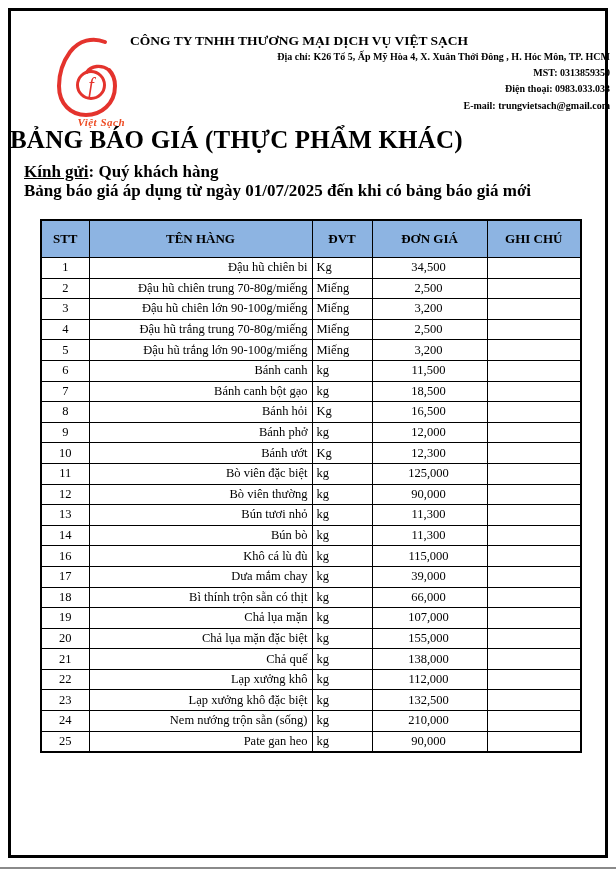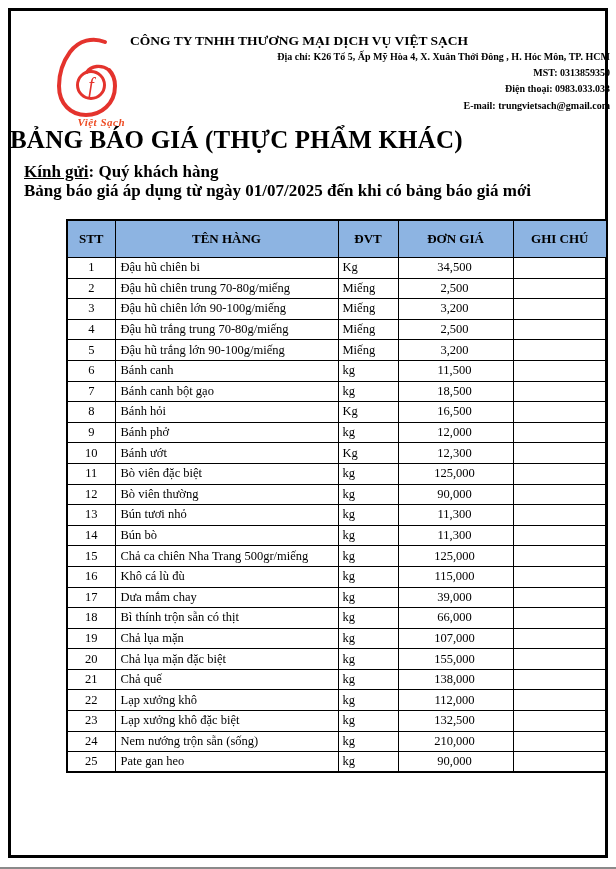--- a/index.html
+++ b/index.html
@@ -72,21 +72,20 @@
   }
   .underlined { text-decoration: underline; }
   
   table.price-table {
     position: absolute;
     left: 40px; top: 219px;
     width: 540px;
     border-collapse: collapse;
     border: 2px solid #000;
     table-layout: fixed;
-    margin-left: 26px;
   }
   .price-table th {
     background: #8DB4E2;
     border: 1px solid #000;
     font-size: 13px;
     font-weight: bold;
     height: 36px;
     text-align: center;
     padding: 0 2px;
   }
@@ -98,21 +97,21 @@
     white-space: nowrap;
     overflow: hidden;
     box-sizing: border-box;
   }
   .col-stt   { width: 48px; }
   .col-name  { width: 223px; }
   .col-unit  { width: 60px; }
   .col-price { width: 115px; }
   .col-note  { width: 94px; }
   td.cell-stt   { text-align: center; }
-  td.cell-name  { text-align: left; padding-left: 5px; }
+  td.cell-name  { text-align: right; padding-left: 5px; }
   td.cell-unit  { }
   td.cell-price { text-align: center; padding-right: 6px; }
   td.cell-note  { text-align: left; }
 </style>
 </head>
 <body>
 
 <div class="page-frame"></div>
 
 <div class="logo">
@@ -255,27 +254,20 @@
       <td class="cell-note"></td>
     </tr>
       <tr>
       <td class="cell-stt">14</td>
       <td class="cell-name">Bún bò</td>
       <td class="cell-unit">kg</td>
       <td class="cell-price">11,300</td>
       <td class="cell-note"></td>
     </tr>
       <tr>
-      <td class="cell-stt">15</td>
-      <td class="cell-name">Chả ca chiên Nha Trang 500gr/miếng</td>
-      <td class="cell-unit">kg</td>
-      <td class="cell-price">125,000</td>
-      <td class="cell-note"></td>
-    </tr>
-      <tr>
       <td class="cell-stt">16</td>
       <td class="cell-name">Khô cá lù đù</td>
       <td class="cell-unit">kg</td>
       <td class="cell-price">115,000</td>
       <td class="cell-note"></td>
     </tr>
       <tr>
       <td class="cell-stt">17</td>
       <td class="cell-name">Dưa mắm chay</td>
       <td class="cell-unit">kg</td>

